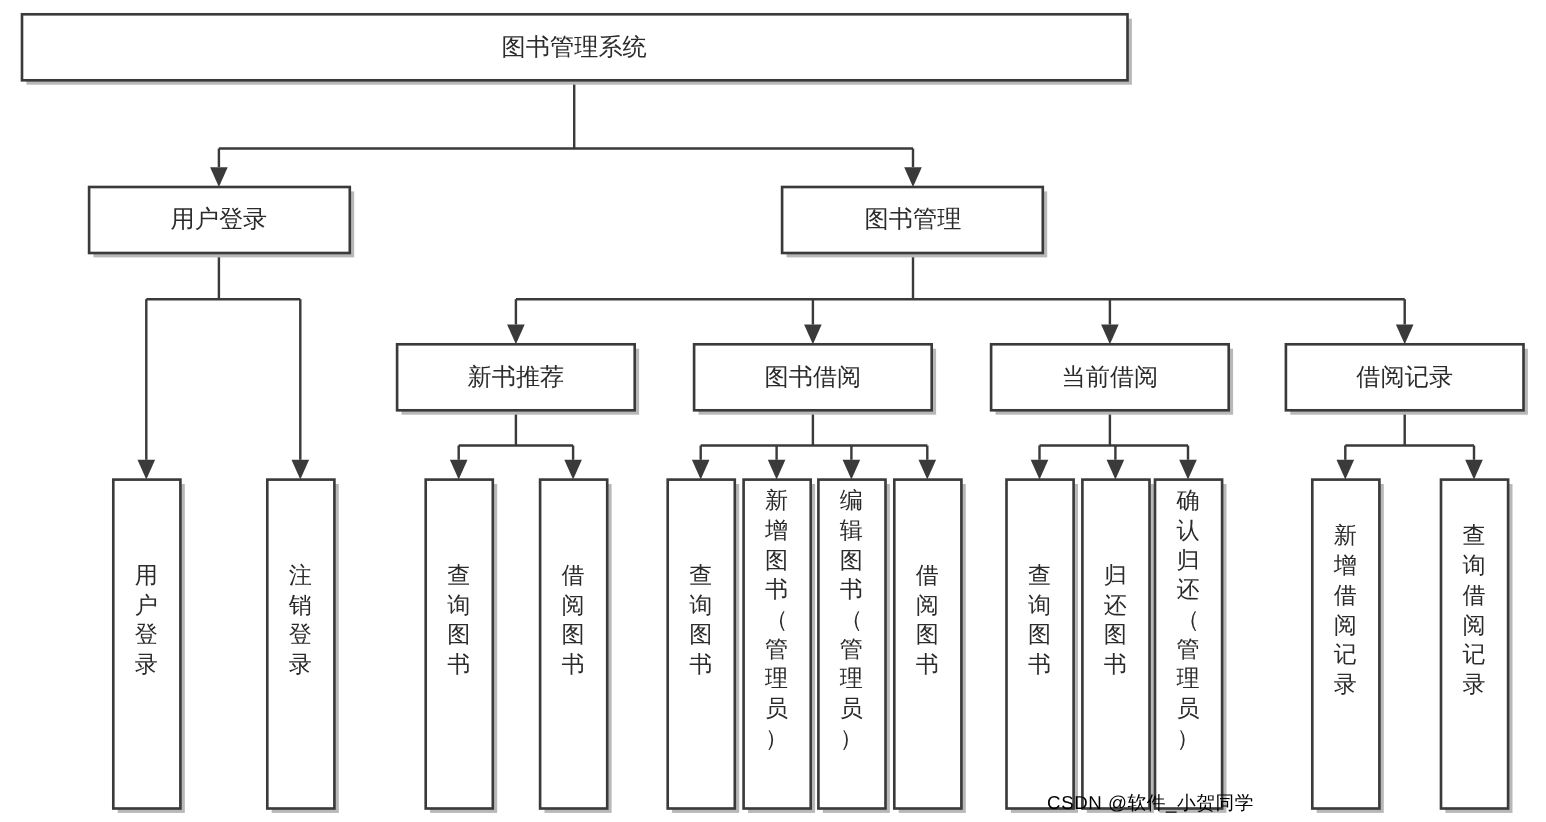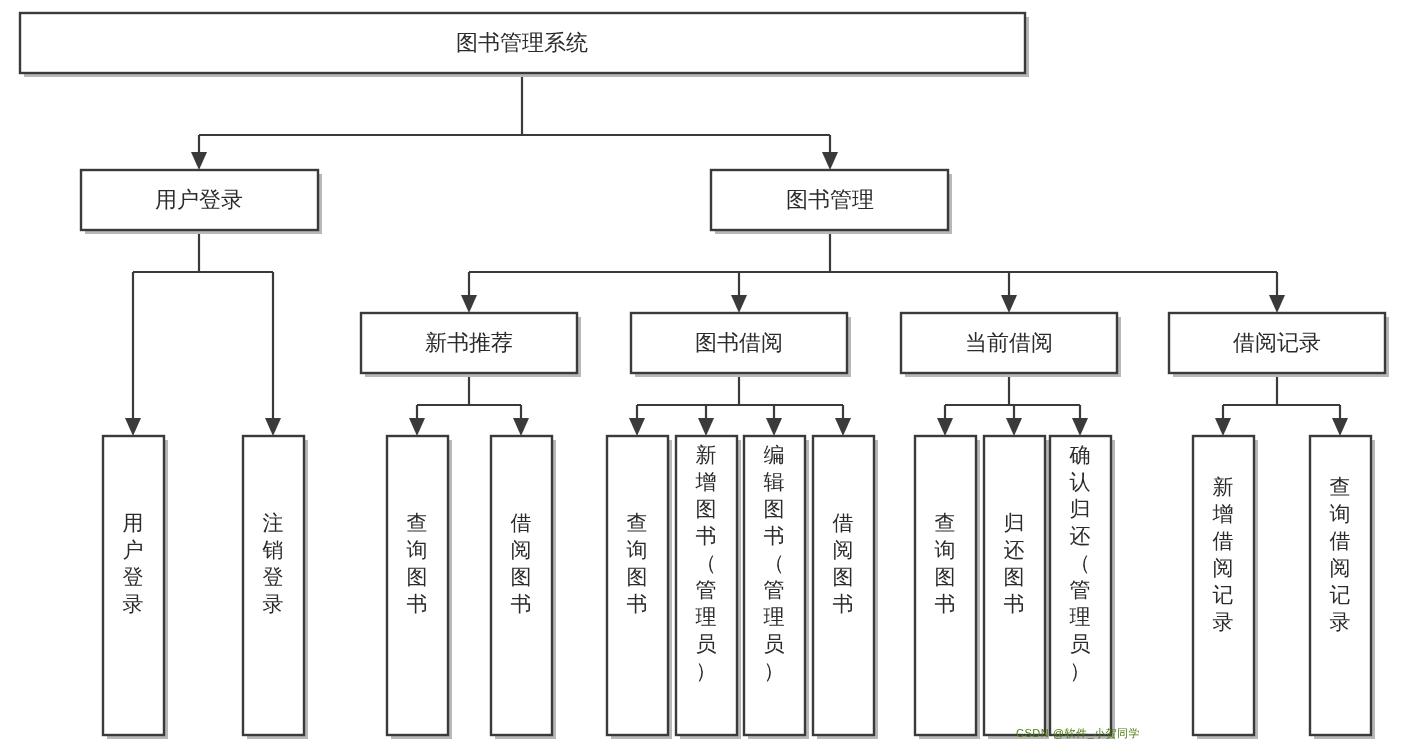--- a/index.html
+++ b/index.html
@@ -58,22 +58,22 @@
     font-family: "Liberation Sans", "DejaVu Sans", sans-serif;
     font-size: 21px;
     fill: #2b2b2b;
     text-anchor: middle;
   }
   .watermark {
     position: absolute;
     right: 14px;
     bottom: 6px;
     font-family: "Liberation Sans", "DejaVu Sans", sans-serif;
-    font-size: 11px;
-    color: #4d7c0f;
+    font-size: 17px;
+    color: #000000;
     letter-spacing: 0.5px;
     white-space: nowrap;
     user-select: none;
   }
 </style>
 </head>
 <body>
 
 <div id="diagram-root">
 

